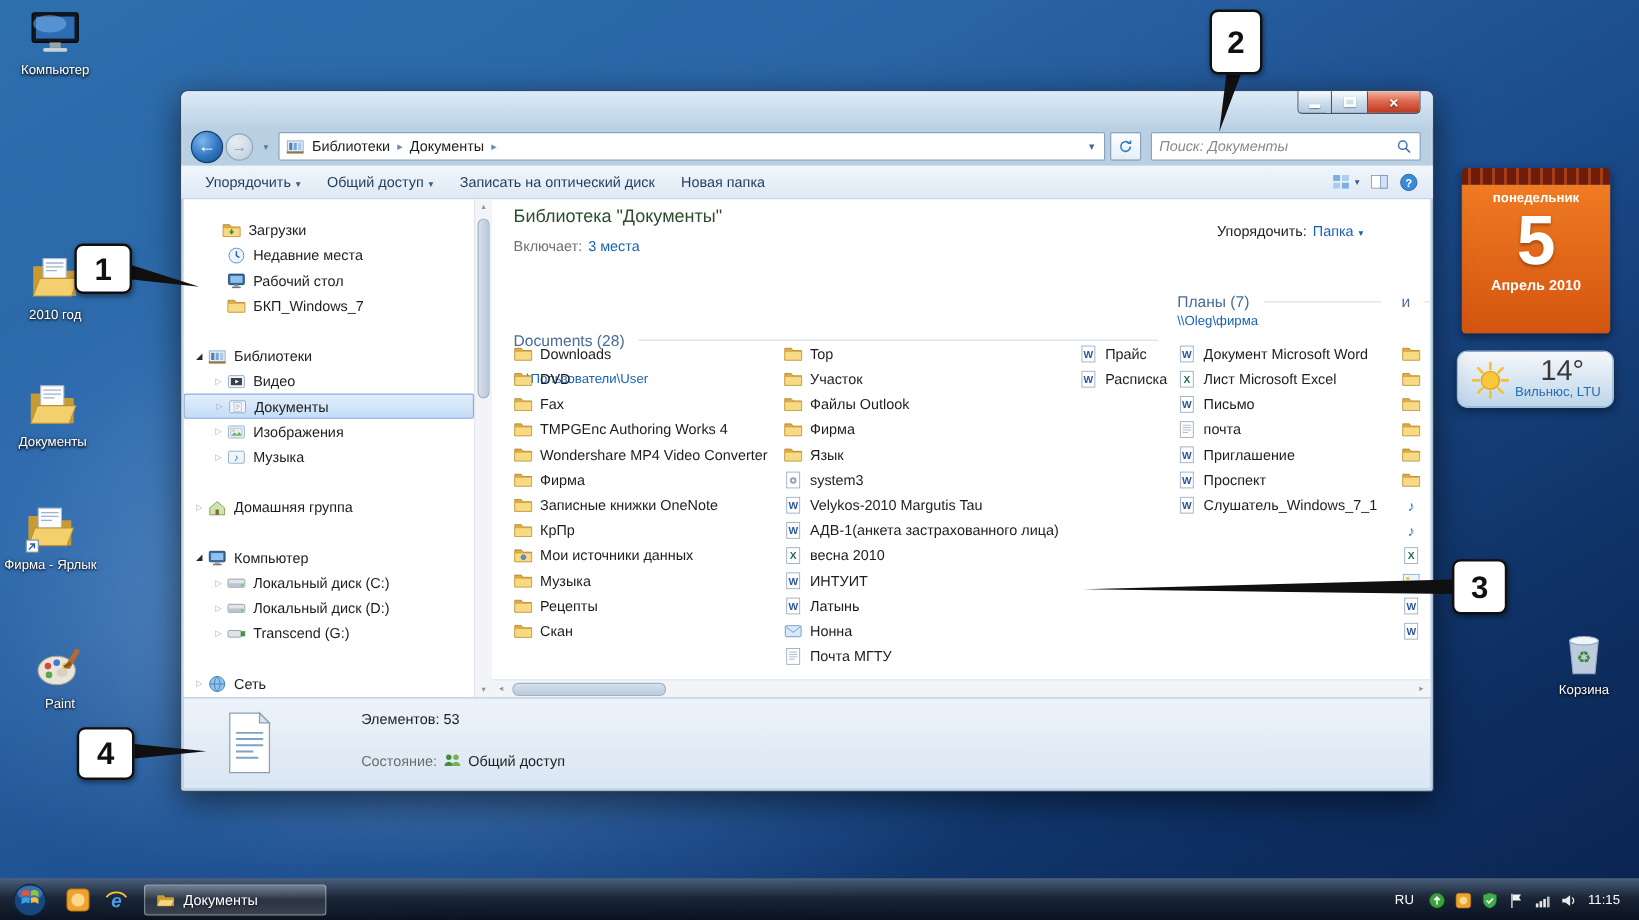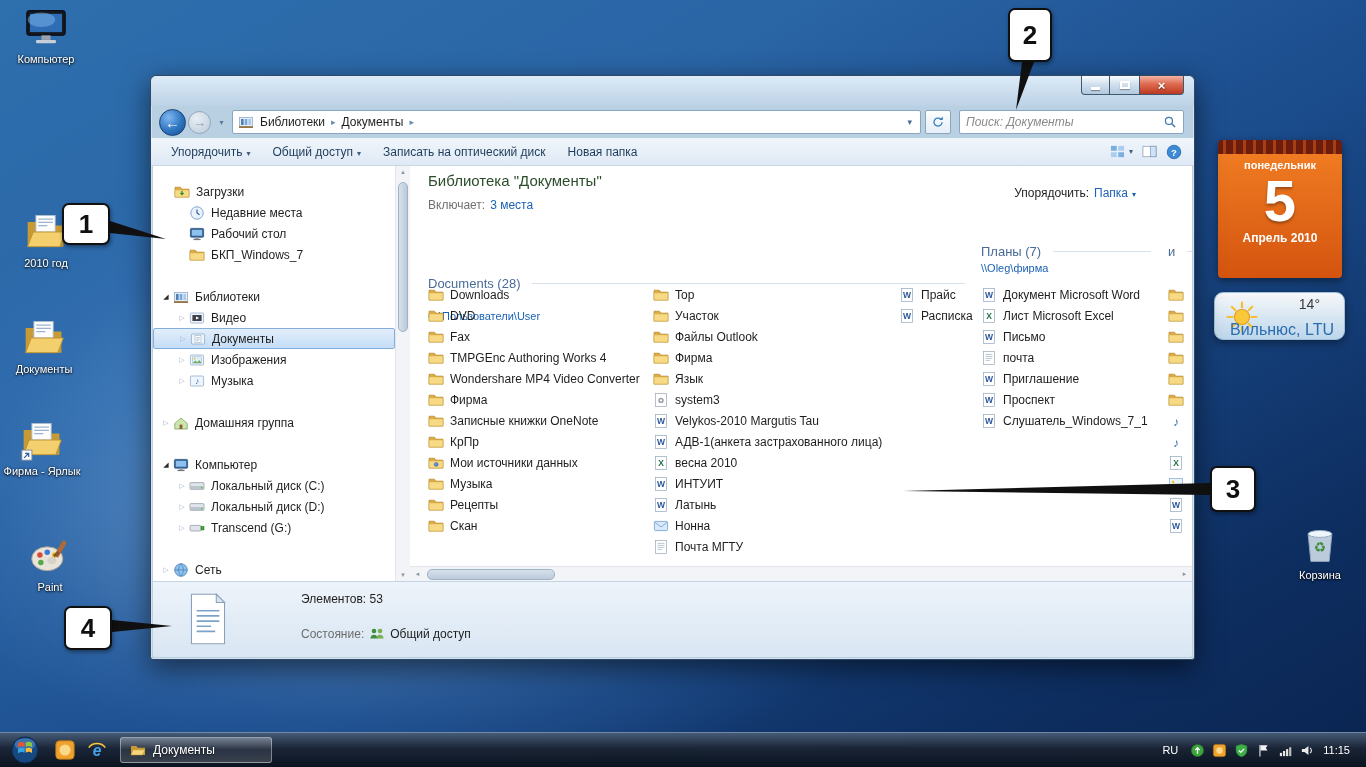--- a/index.html
+++ b/index.html
@@ -22,22 +22,22 @@
   
   .gadget-cal{position:absolute;left:1218px;top:140px;width:124px;height:138px;border-radius:4px;overflow:hidden;box-shadow:0 3px 8px rgba(0,0,0,.45);cursor:pointer}
   .cal-comb{height:14px;background:repeating-linear-gradient(90deg,#6e1d0c 0 5px,#a63f16 5px 8px,#6e1d0c 8px 10px)}
   .cal-body{height:124px;background:linear-gradient(#ef7b22,#d4540f);color:#fff;text-align:center}
   .cal-weekday{font-size:11px;font-weight:bold;padding-top:5px}
   .cal-day{font-size:58px;font-weight:bold;line-height:60px;text-shadow:0 2px 3px rgba(0,0,0,.35)}
   .cal-month{font-size:12px;font-weight:bold}
   .gadget-weather{position:absolute;left:1214px;top:292px;width:131px;height:48px;border:1px solid #9fc0d8;border-radius:9px;
     background:linear-gradient(rgba(255,255,255,.96),rgba(203,227,245,.92));box-shadow:0 3px 8px rgba(0,0,0,.4);cursor:pointer}
   .weather-sun{position:absolute;left:10px;top:7px;width:34px;height:34px}
-  .weather-temp{position:absolute;right:24px;top:3px;font-size:14px;color:#3a3a3a}
-  .weather-loc{position:absolute;right:10px;top:28px;font-size:16px;color:#2a6db0}
+  .weather-temp{position:absolute;right:24px;top:3px;font-size:24px;color:#3a3a3a}
+  .weather-loc{position:absolute;right:10px;top:28px;font-size:11px;color:#2a6db0}
 
   
   .win{position:absolute;left:150px;top:75px;width:1045px;height:585px;background:#b9cfe2;border:1px solid #2e4a66;
     border-radius:6px 6px 3px 3px;box-shadow:inset 0 0 0 1px rgba(255,255,255,.4),0 8px 28px rgba(0,0,0,.55)}
   .titlebar{height:30px;position:relative;border-radius:6px 6px 0 0;background:linear-gradient(#dcebf7,#bdd2e6)}
   .caps{position:absolute;right:10px;top:0;display:flex}
   .cap{width:29px;height:19px;border:1px solid #41596f;border-top:none;display:flex;align-items:center;justify-content:center;cursor:pointer;
     background:linear-gradient(rgba(255,255,255,.8),rgba(208,222,236,.55) 45%,rgba(165,190,214,.65))}
   .cap.min{border-radius:0 0 0 4px}
   .cap.max{border-left:none;border-right:none}
@@ -323,21 +323,21 @@
                 <circle cx="8" cy="8" r="6.8" fill="#3a8ad8" stroke="#1f5a9e" stroke-width=".7"></circle>
                 <text x="8" y="11.6" text-anchor="middle" font-size="9.5" font-weight="bold" fill="#fff">?</text>
               </svg>
             </span>
         </span>
       </div>
     </div>
 
     <div class="body">
       <div class="navpane" id="navpane">
-          <div class="nav-item" style="padding-left: 7px;">
+          <div class="nav-item" style="padding-left: 18px;">
             <span class="nav-arrow"></span>
             <span class="ic" style="width: 16px; height: 16px;">
               <svg viewBox="0 0 16 16">
                 <path d="M1 3.2h5.4l1.4 1.9H15v8H1z" fill="#e3aa3f" stroke="#a97c20" stroke-width=".6"></path>
                 <path d="M1 5.8h14v7.3H1z" fill="#f8da85" stroke="#c8a23e" stroke-width=".6"></path>
                 <path d="M8 6.8v3.4M6.4 8.8L8 10.6l1.6-1.8" fill="none" stroke="#2f8f2f" stroke-width="1.2"></path>
               </svg>
             </span>
             <span class="nav-label">Загрузки</span>
           </div>

